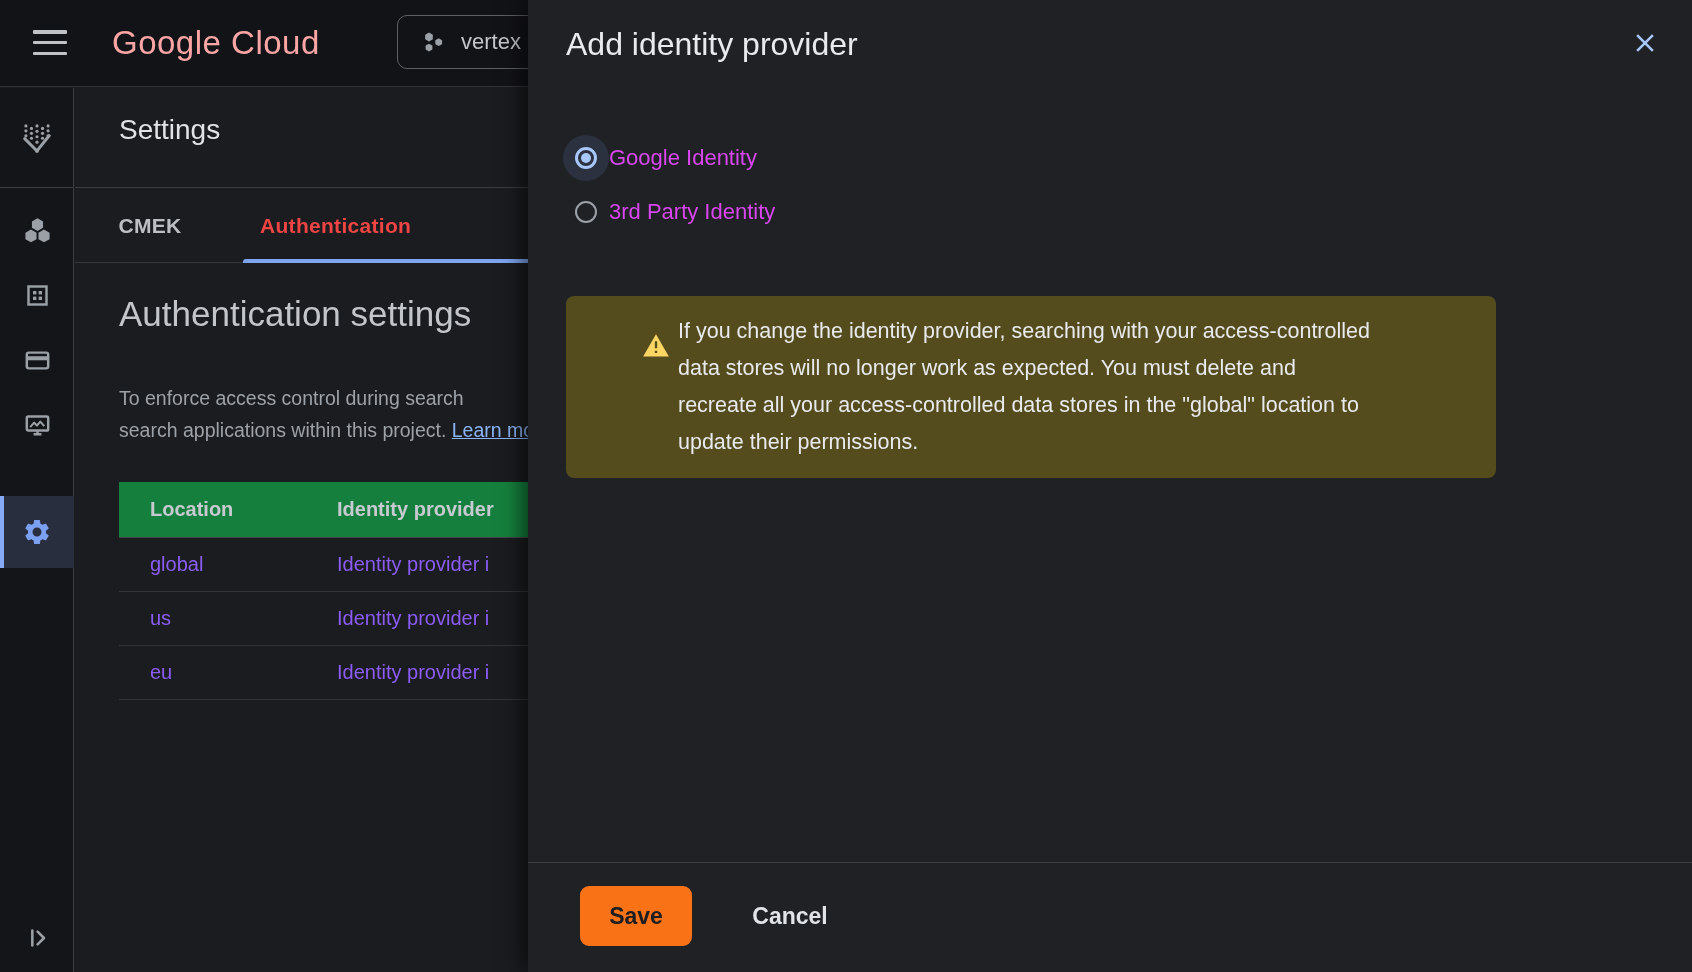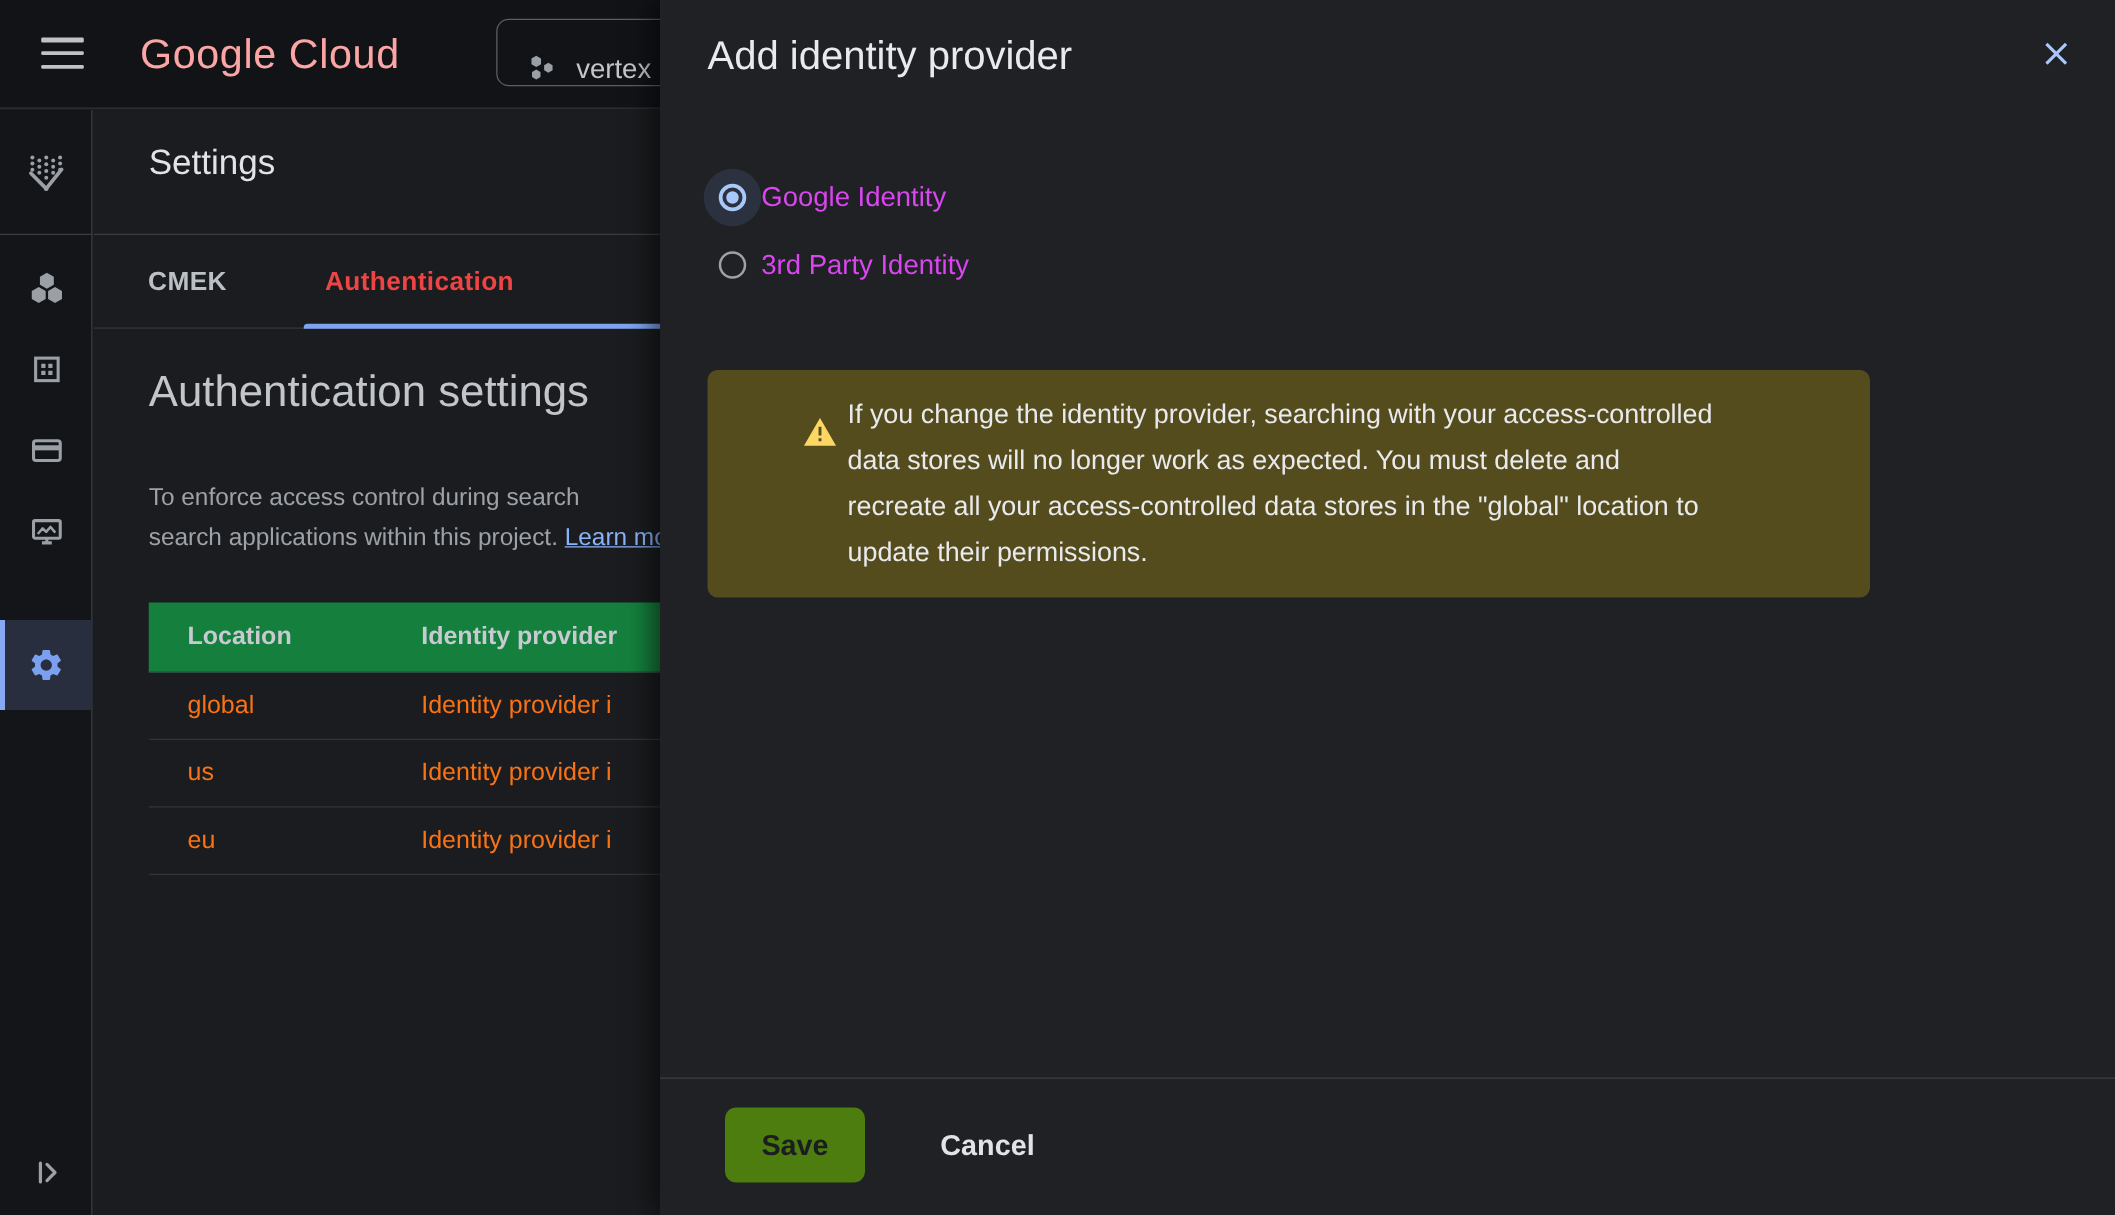--- a/index.html
+++ b/index.html
@@ -11,21 +11,21 @@
     position: relative;
   }
   
   .topbar { position:absolute; left:0; top:0; width:1692px; height:87px;
             background:#121317; border-bottom:1px solid #303338; }
   .hamburger { position:absolute; left:33px; top:30px; width:34px; height:25px;
                display:flex; flex-direction:column; justify-content:space-between; cursor:pointer; }
   .hamburger span { display:block; height:3.5px; background:#bfc3c8; border-radius:1px; }
   .logo { position:absolute; left:112px; top:24px; font-size:33px; letter-spacing:.5px; color:#fca5a5; }
   .proj-chip { position:absolute; left:397px; top:15px; width:200px; height:54px;
-               border:1px solid #5c6065; border-radius:10px; display:flex; align-items:flex-end; cursor:pointer; }
+               border:1px solid #5c6065; border-radius:10px; display:flex; align-items:center; cursor:pointer; }
   .proj-chip .hexes { margin-left:22px; display:flex; }
   .proj-chip .pname { margin-left:14px; font-size:22px; color:#c3c6ca; white-space:nowrap; }
   
   .siderail { position:absolute; left:0; top:88px; width:74px; height:884px;
               background:#141518; border-right:1px solid #3a3d42; }
   .rail-item { position:absolute; left:0; width:74px; height:64px;
                display:flex; align-items:center; justify-content:center; cursor:pointer; }
   .rail-logo { top:0; height:100px; border-bottom:1px solid #3a3d42; }
   .rail-sel { position:absolute; left:0; top:408px; width:74px; height:72px;
               background:#282e3e; display:flex; align-items:center; justify-content:center; cursor:pointer; }
@@ -42,21 +42,21 @@
   .tab-cmek { left:20px; width:110px; justify-content:center; color:#bcc0c5; }
   .tab-auth { left:168px; width:290px; padding-left:17px; color:#ef4444; }
   .tab-auth::after { content:""; position:absolute; left:0; bottom:0; width:100%; height:4px;
                      background:#7ea4f0; border-radius:3px 3px 0 0; }
   .sec-heading { position:absolute; left:44px; top:206px; font-size:35px; font-weight:normal; color:#c2c5ca; white-space:nowrap; }
   .sec-desc { position:absolute; left:44px; top:295px; font-size:19.5px; line-height:31.5px; color:#9da2a8; white-space:nowrap; }
   .sec-desc a { color:#8ab4f8; text-decoration:underline; cursor:pointer; }
   .idtable { position:absolute; left:44px; top:394px; width:700px; font-size:20px; }
   .idtable .thead { height:56px; background:#15803d; display:flex; align-items:center;
                     color:#c7cad0; font-weight:bold; border-bottom:1px solid #43464b; }
-  .idtable .trow { height:54px; display:flex; align-items:center; color:#f97316; border-bottom:1px solid #32343a; }
+  .idtable .trow { height:54px; display:flex; align-items:center; color:#8b5cf6; border-bottom:1px solid #32343a; }
   .col-loc { padding-left:31px; width:218px; }
   .col-idp { white-space:nowrap; }
   
   .dialog { position:absolute; left:528px; top:0; width:1164px; height:972px;
             background:#1f2125; box-shadow:-8px 0 18px rgba(0,0,0,.5); }
   .dlg-title { position:absolute; left:38px; top:26px; font-size:32px; color:#e8eaed; }
   .dlg-close { position:absolute; left:1100px; top:26px; width:34px; height:34px;
                display:flex; align-items:center; justify-content:center; cursor:pointer; }
   .radio-row { position:absolute; left:35px; height:46px; display:flex; align-items:center; cursor:pointer; }
   .radio-halo { width:46px; height:46px; border-radius:50%; display:flex; align-items:center; justify-content:center; flex:0 0 46px; }
@@ -70,21 +70,21 @@
                display:flex; align-items:center; }
   .info-line a { color:#8ab4f8; text-decoration:underline; cursor:pointer; }
   .info-line svg { margin-left:7px; }
   .warnbox { position:absolute; left:38px; top:296px; width:930px; min-height:182px;
              background:#554c1e; border-radius:8px; }
   .warn-icon { position:absolute; left:76px; top:36px; }
   .warn-text { position:absolute; left:112px; top:17px; width:700px;
                font-size:21.5px; line-height:37px; color:#e9eaed; }
   .dlg-footer-line { position:absolute; left:0; top:862px; width:1164px; height:1px; background:#3c4043; }
   .btn-save { position:absolute; left:52px; top:886px; width:112px; height:60px;
-              background:#4d7c0f; color:#1b1d21; border:none; border-radius:9px;
+              background:#f97316; color:#1b1d21; border:none; border-radius:9px;
               font-family:inherit; font-size:23px; font-weight:bold; cursor:pointer; }
   .btn-cancel { position:absolute; left:190px; top:886px; width:144px; height:60px;
                 background:transparent; color:#e0e3e7; border:none; border-radius:9px;
                 font-family:inherit; font-size:23px; font-weight:bold; cursor:pointer; }
   svg { display:block; }
 </style>
 </head>
 <body>
 
 <div class="topbar">

